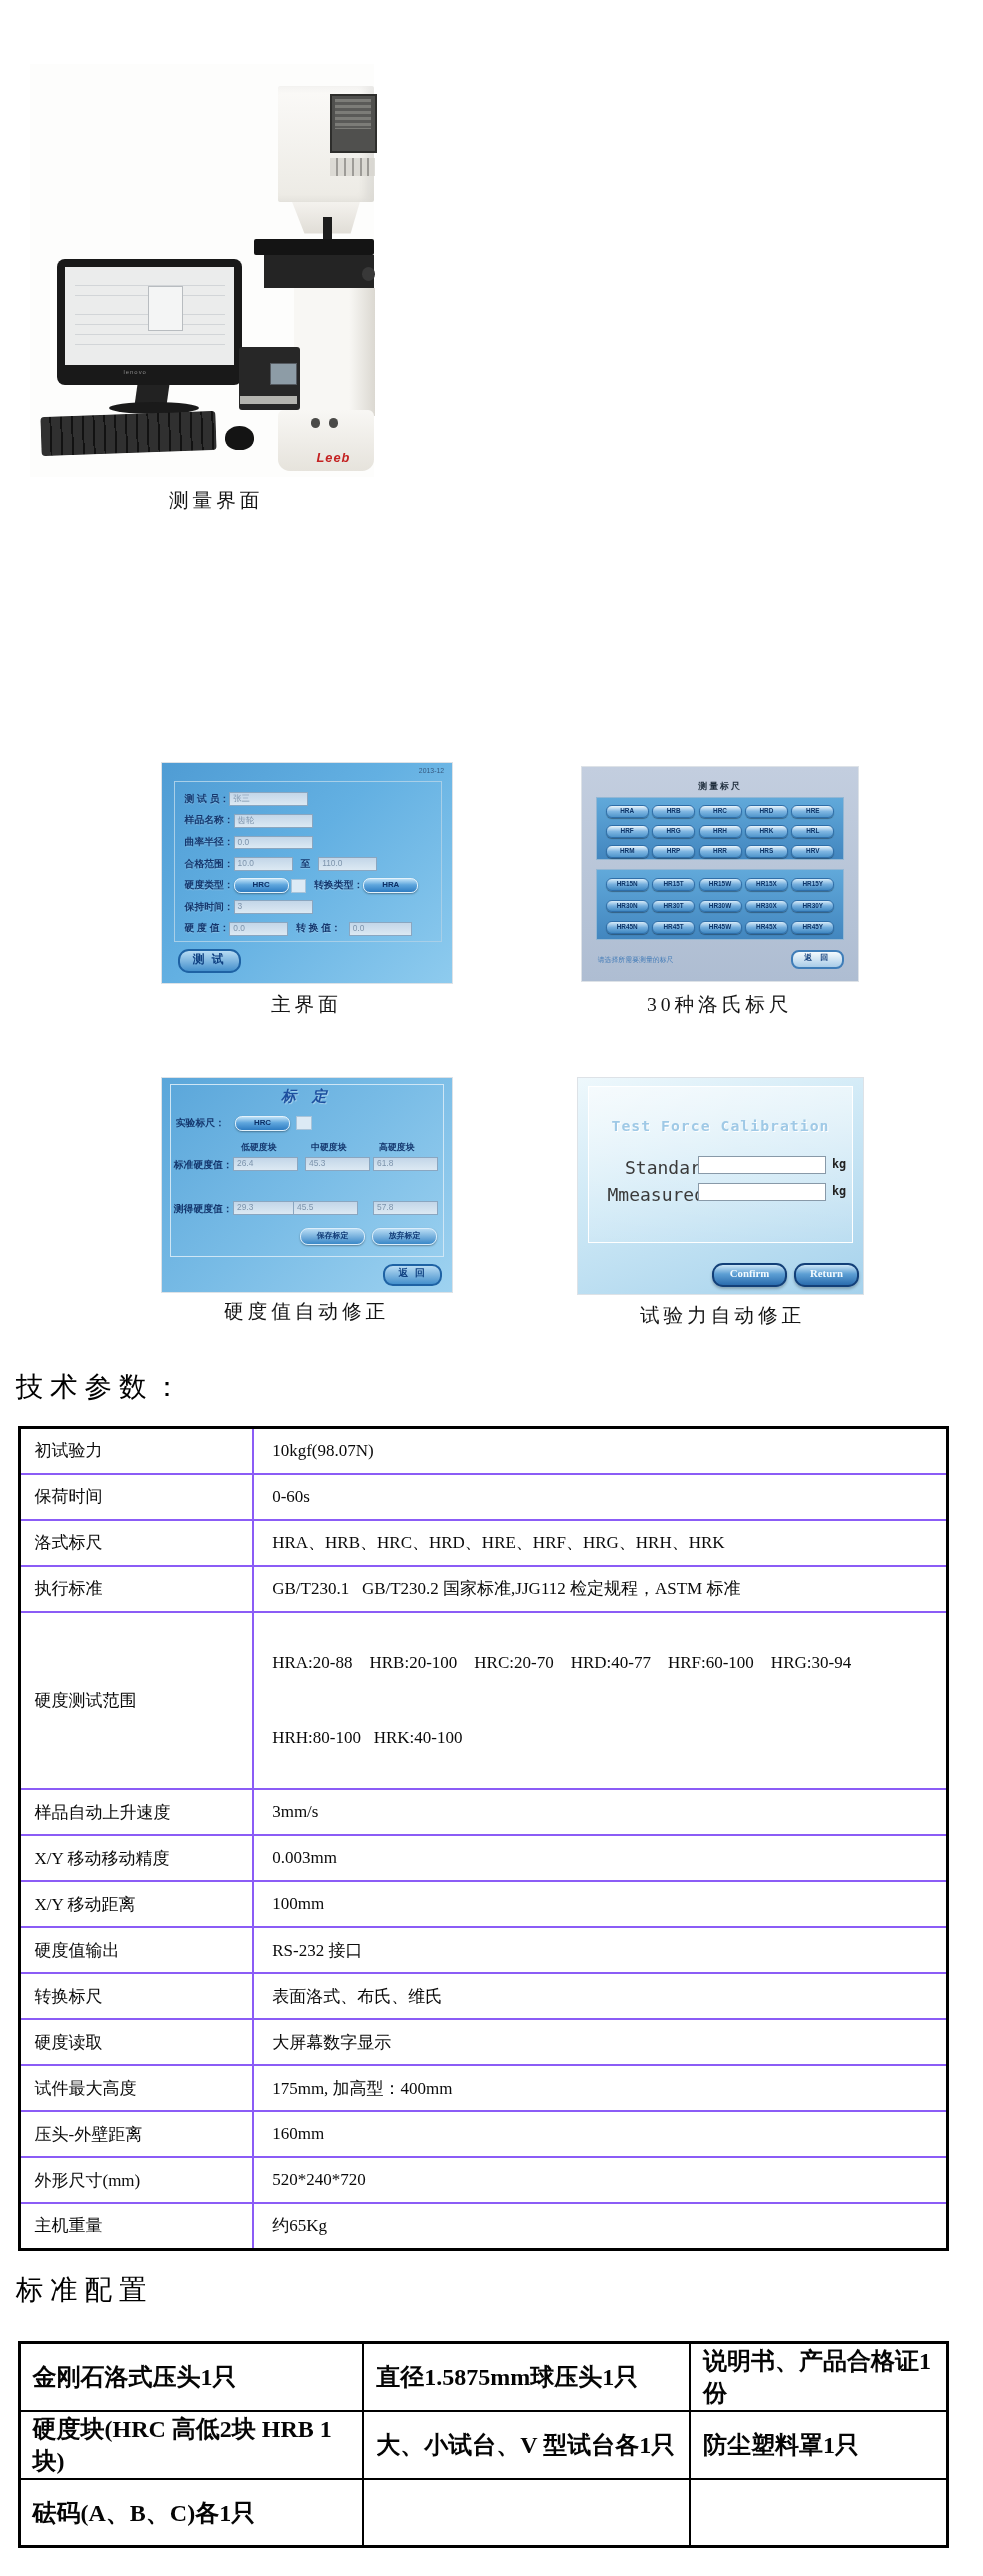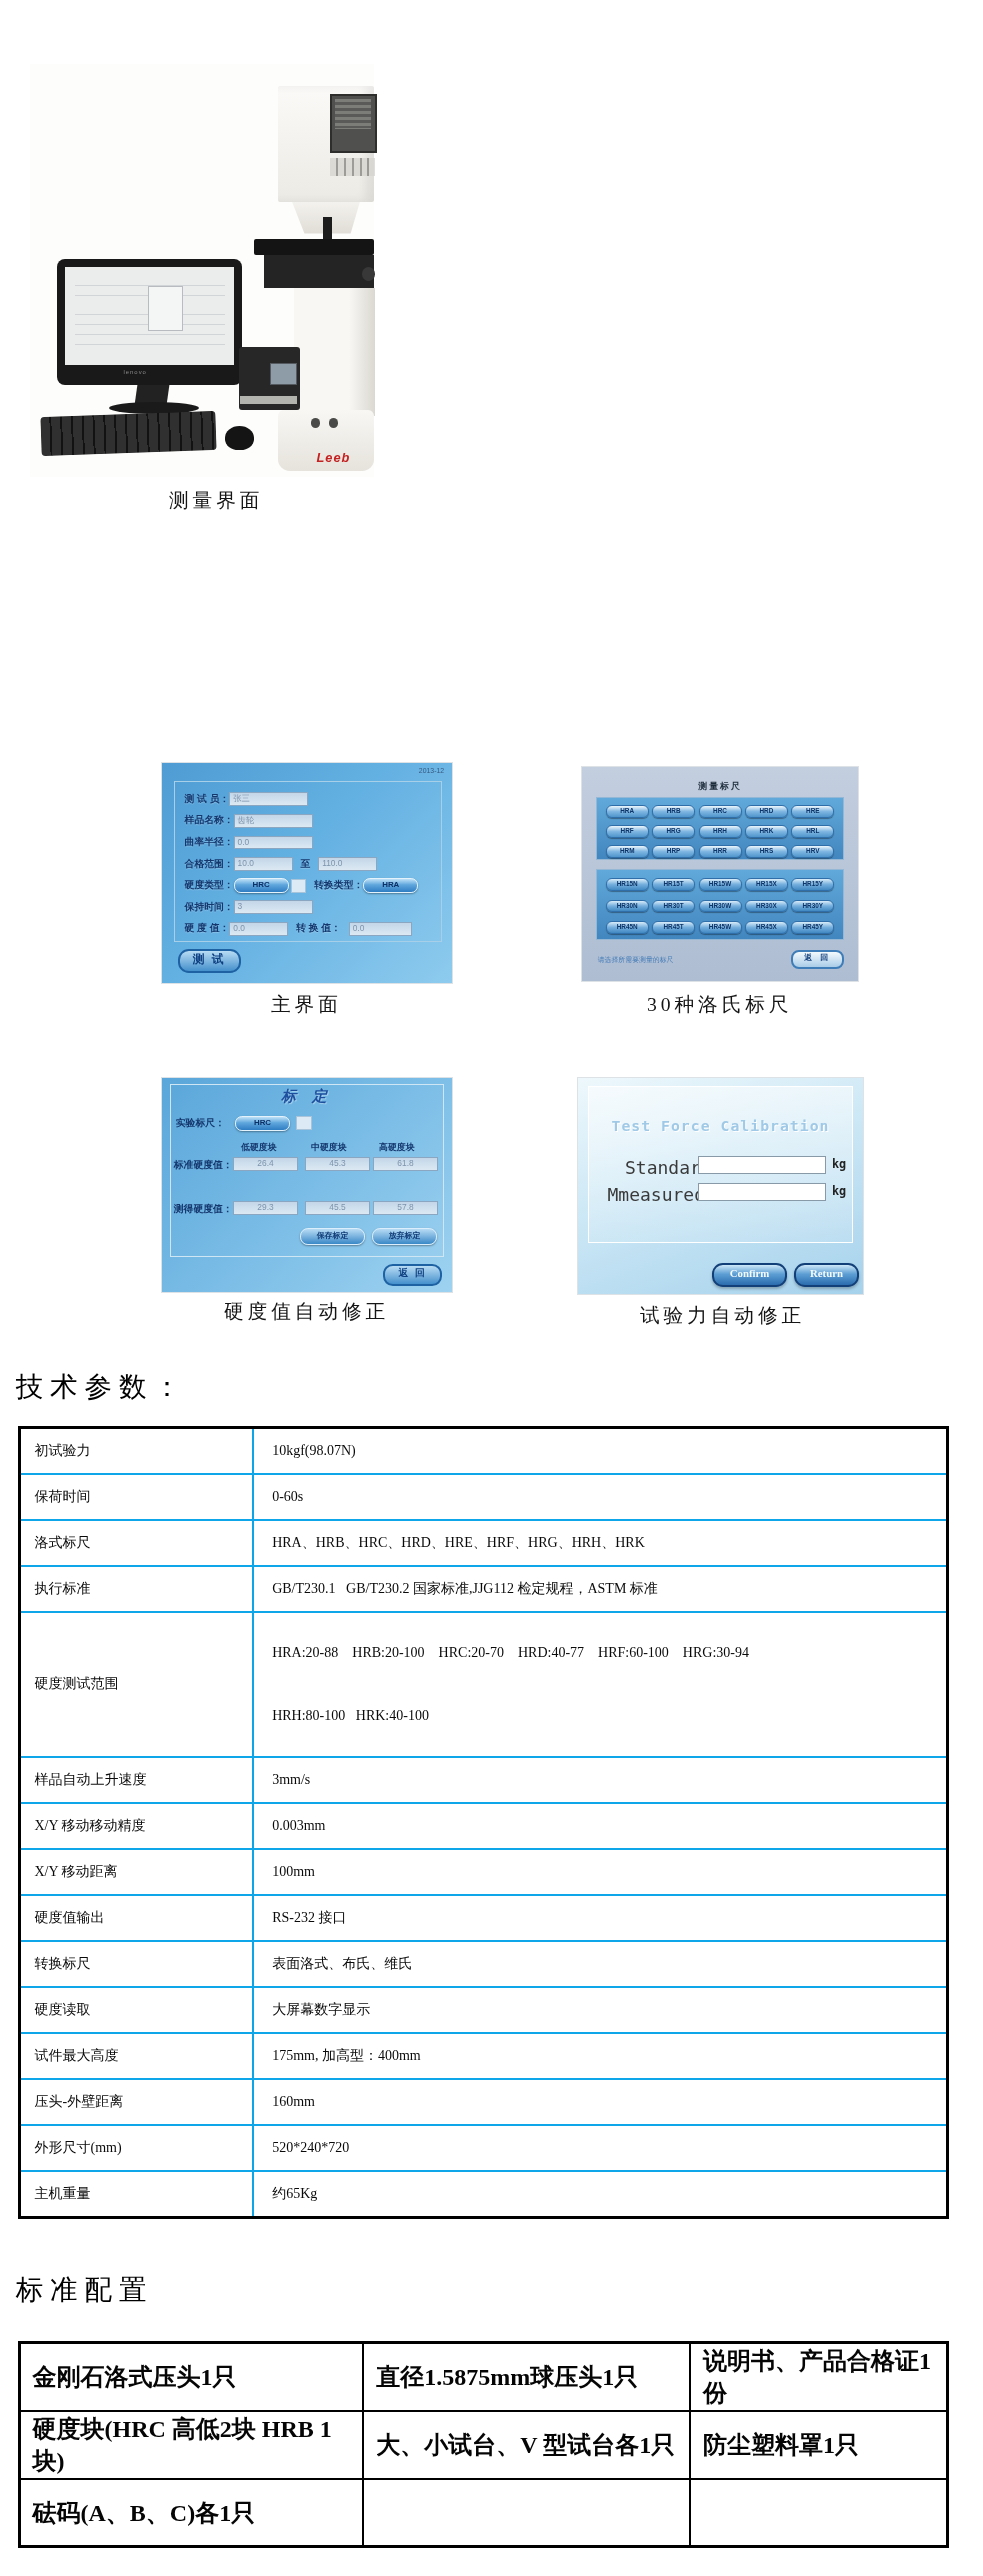--- a/index.html
+++ b/index.html
@@ -77,36 +77,36 @@
   .s2-p2 .s2-brow{margin-bottom:8.9px;}
   .s2-note{position:absolute;left:15.7px;bottom:15.7px;color:#2f6fb2;font-size:6.9px;opacity:.85;}
   .s2-return{position:absolute;right:13.8px;bottom:11.8px;width:49px;height:14.8px;line-height:11.8px;text-align:center;border-radius:7.9px;background:linear-gradient(180deg,#f4fafd,#a9cce8);border:2px solid #3f7db8;color:#15417e;font-weight:bold;font-size:7.9px;letter-spacing:3px;}
 
   
   .shot3{left:162px;top:1078px;width:290px;height:214px;background:linear-gradient(135deg,#5aa6da 0%,#79bce6 50%,#9ed2f0 100%);}
   .s3-frame{position:absolute;left:7.9px;top:5.9px;right:7.9px;bottom:35px;border:1px solid #cfe6f5;}
   .s3-title{position:absolute;top:8.9px;left:0;right:0;text-align:center;color:#1d4f9e;font-size:14.8px;font-weight:bold;letter-spacing:5.9px;font-style:italic;text-shadow:1px 1px 1px rgba(255,255,255,.4);}
   .s3-label{position:absolute;color:#14376e;font-weight:bold;font-size:9.8px;}
   .s3-h{position:absolute;color:#14376e;font-weight:bold;font-size:8.9px;}
-  .s3-in{position:absolute;width:57px;height:11.8px;line-height:11.8px;background:linear-gradient(180deg,#c3d6e8,#dce9f3);border:1px solid #8aa6c0;color:#7d94ac;font-size:8.4px;padding:0 3px;text-align:center;}
+  .s3-in{position:absolute;width:57px;height:11.8px;line-height:11.8px;background:linear-gradient(180deg,#c3d6e8,#dce9f3);border:1px solid #8aa6c0;color:#7d94ac;font-size:8.4px;padding:0 3px;}
   .s3-btn{position:absolute;width:63px;height:14.8px;line-height:14.8px;border-radius:7.9px;background:linear-gradient(180deg,#b8dcf4,#3a88c8);border:1px solid #dceefb;color:#123c78;font-weight:bold;font-size:7.9px;text-align:center;box-shadow:0 1px 2px rgba(0,0,0,.35);}
   .s3-return{position:absolute;right:9.8px;bottom:5.9px;width:55px;height:17.7px;line-height:14.8px;text-align:center;border-radius:9.8px;background:linear-gradient(180deg,#b8dcf4,#4590cc);border:2px solid #1e62a4;color:#0e3f80;font-weight:bold;font-size:9.8px;letter-spacing:2px;}
 
   
   .shot4{left:578px;top:1078px;width:285px;height:216px;background:linear-gradient(160deg,#eef8fc 0%,#cfe9f6 40%,#a6d2ec 100%);}
   .s4-frame{position:absolute;left:9.8px;top:7.9px;right:9.8px;bottom:51px;background:linear-gradient(180deg,rgba(255,255,255,.55),rgba(255,255,255,.12));border:1px solid #ffffff;}
   .s4-title{position:absolute;top:39px;left:0;right:0;text-align:center;color:#9fc9e6;font-size:14.8px;letter-spacing:1px;font-weight:bold;font-family:"DejaVu Sans Mono",monospace;text-shadow:1px 1px 0 #ffffff;}
   .s4-label{position:absolute;color:#3a3a3a;font-size:18px;font-family:"DejaVu Sans Mono",monospace;}
   .s4-in{position:absolute;width:126px;height:15.7px;background:#ffffff;border:1px solid #8899a8;}
   .s4-kg{position:absolute;left:254px;color:#222;font-size:11.8px;font-weight:bold;font-family:"DejaVu Sans Mono",monospace;}
   .s4-btn{position:absolute;height:19.7px;border-radius:10.8px;background:linear-gradient(180deg,#cde7f8 0%,#5d9fd4 45%,#2a6cae 100%);border:2px solid #123f78;color:#f4fbff;font-weight:bold;font-size:10.8px;text-align:center;line-height:16.7px;box-shadow:0 2px 3px rgba(0,0,0,.25);}
 
   
   .tech-table{position:absolute;left:17.7px;top:1426px;width:931px;border-collapse:collapse;border:3px solid #000;}
-  .tech-table td{border:2px solid #0ea5e9;font-size:14px;color:#0a0a0a;vertical-align:middle;}
+  .tech-table td{border:2px solid #8b5cf6;font-size:17px;color:#0a0a0a;vertical-align:middle;}
   .tech-table td.tl{width:218px;padding:0 0 0 13.8px;}
   .tech-table td.tv{padding:0 0 0 17.7px;white-space:pre-wrap;}
   .tech-table tr{height:46px;}
   .tech-table tr.tall{height:92px;}
   .tv2{margin-top:15.7px;}
   .conf-table{position:absolute;left:17.7px;top:2341px;width:931px;border-collapse:collapse;border:3px solid #000;}
   .conf-table td{border:2.5px solid #000;height:63px;font-size:24px;font-weight:bold;padding-left:11.8px;color:#050505;white-space:pre-wrap;}
   .c1{width:346px;}.c2{width:325px;}.c3{width:254px;}
 </style>
 </head>
@@ -248,21 +248,21 @@
   <span class="s1-stub" style="position:absolute;left:132px;top:38px;"></span>
   <span class="s3-h" style="left:79px;top:63px;">低硬度块</span>
   <span class="s3-h" style="left:149px;top:63px;">中硬度块</span>
   <span class="s3-h" style="left:217px;top:63px;">高硬度块</span>
   <span class="s3-label" style="left:11.8px;top:81px;">标准硬度值：</span>
   <span class="s3-in" style="left:71px;top:79px;">26.4</span>
   <span class="s3-in" style="left:143px;top:79px;">45.3</span>
   <span class="s3-in" style="left:211px;top:79px;">61.8</span>
   <span class="s3-label" style="left:11.8px;top:125px;">测得硬度值：</span>
   <span class="s3-in" style="left:71px;top:123px;">29.3</span>
-  <span class="s3-in" style="left:143px;top:123px;">45.5</span>
+  <span class="s3-in" style="left:131px;top:123px;">45.5</span>
   <span class="s3-in" style="left:211px;top:123px;">57.8</span>
   <span class="s3-btn" style="left:138px;top:150px;">保存标定</span>
   <span class="s3-btn" style="left:210px;top:150px;">放弃标定</span>
   <div class="s3-return">返 回</div>
 </div>
 <div class="cap cap3">硬度值自动修正</div>
 
 <div class="shot shot4">
   <div class="s4-frame"></div>
   <div class="s4-title">Test Force Calibration</div>

